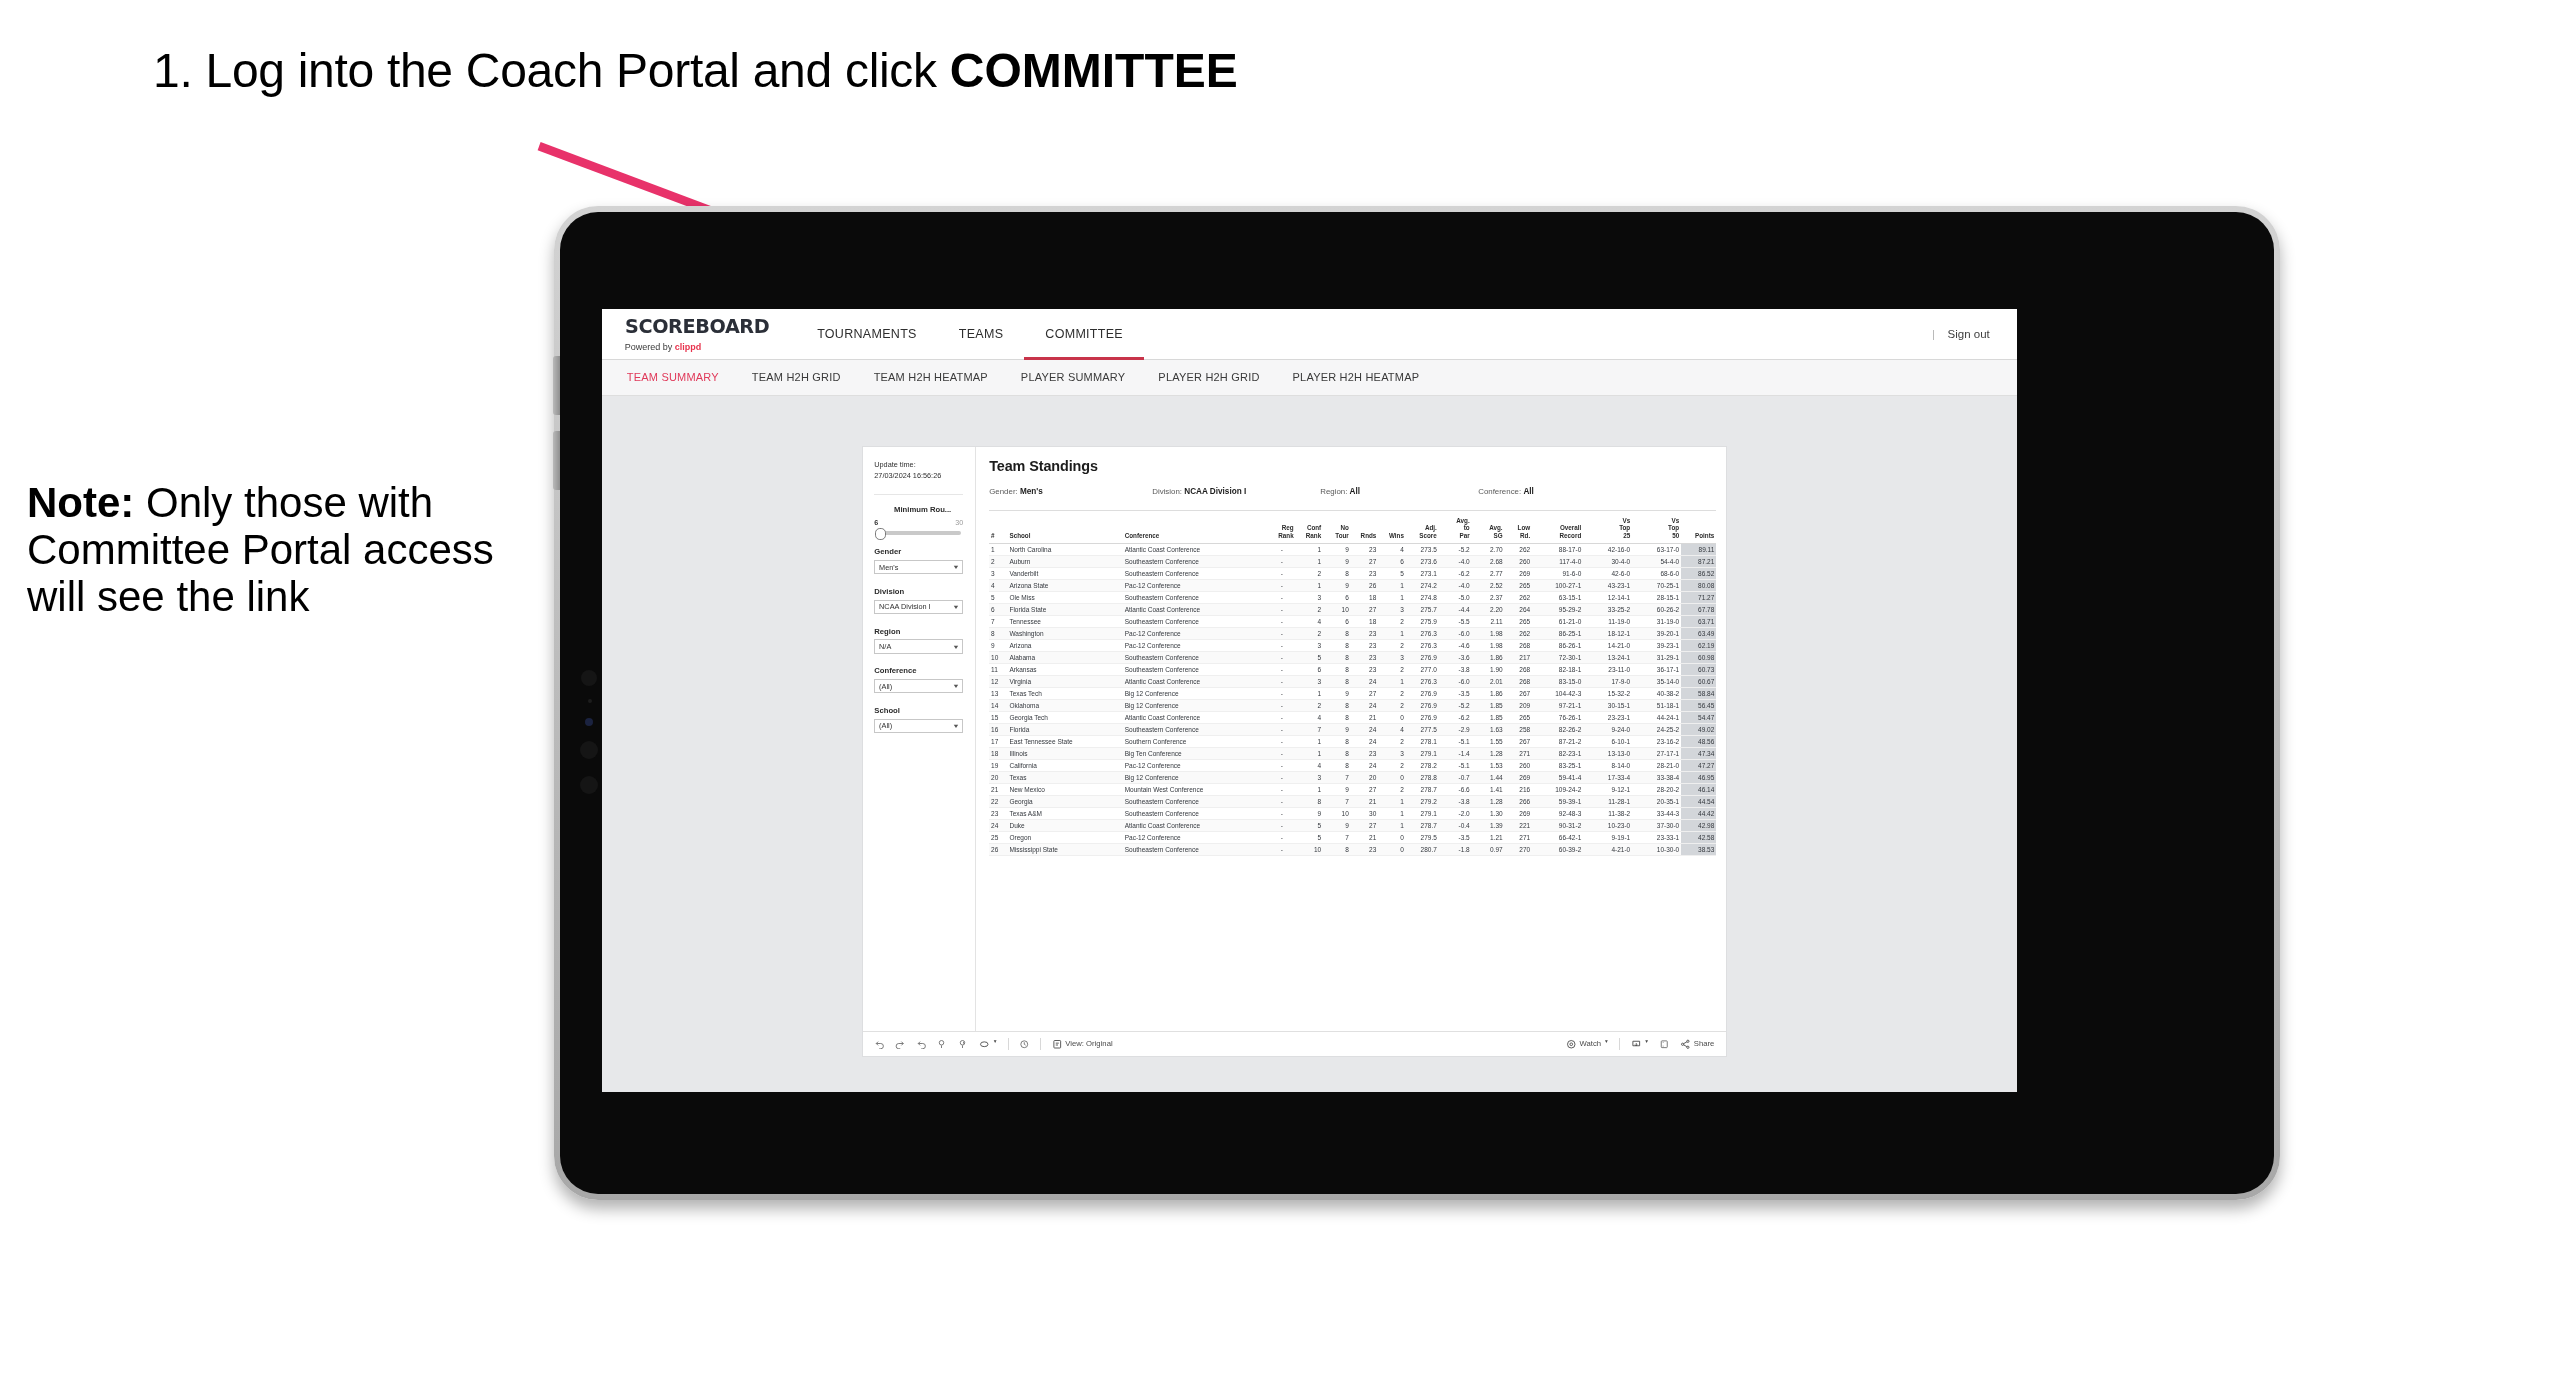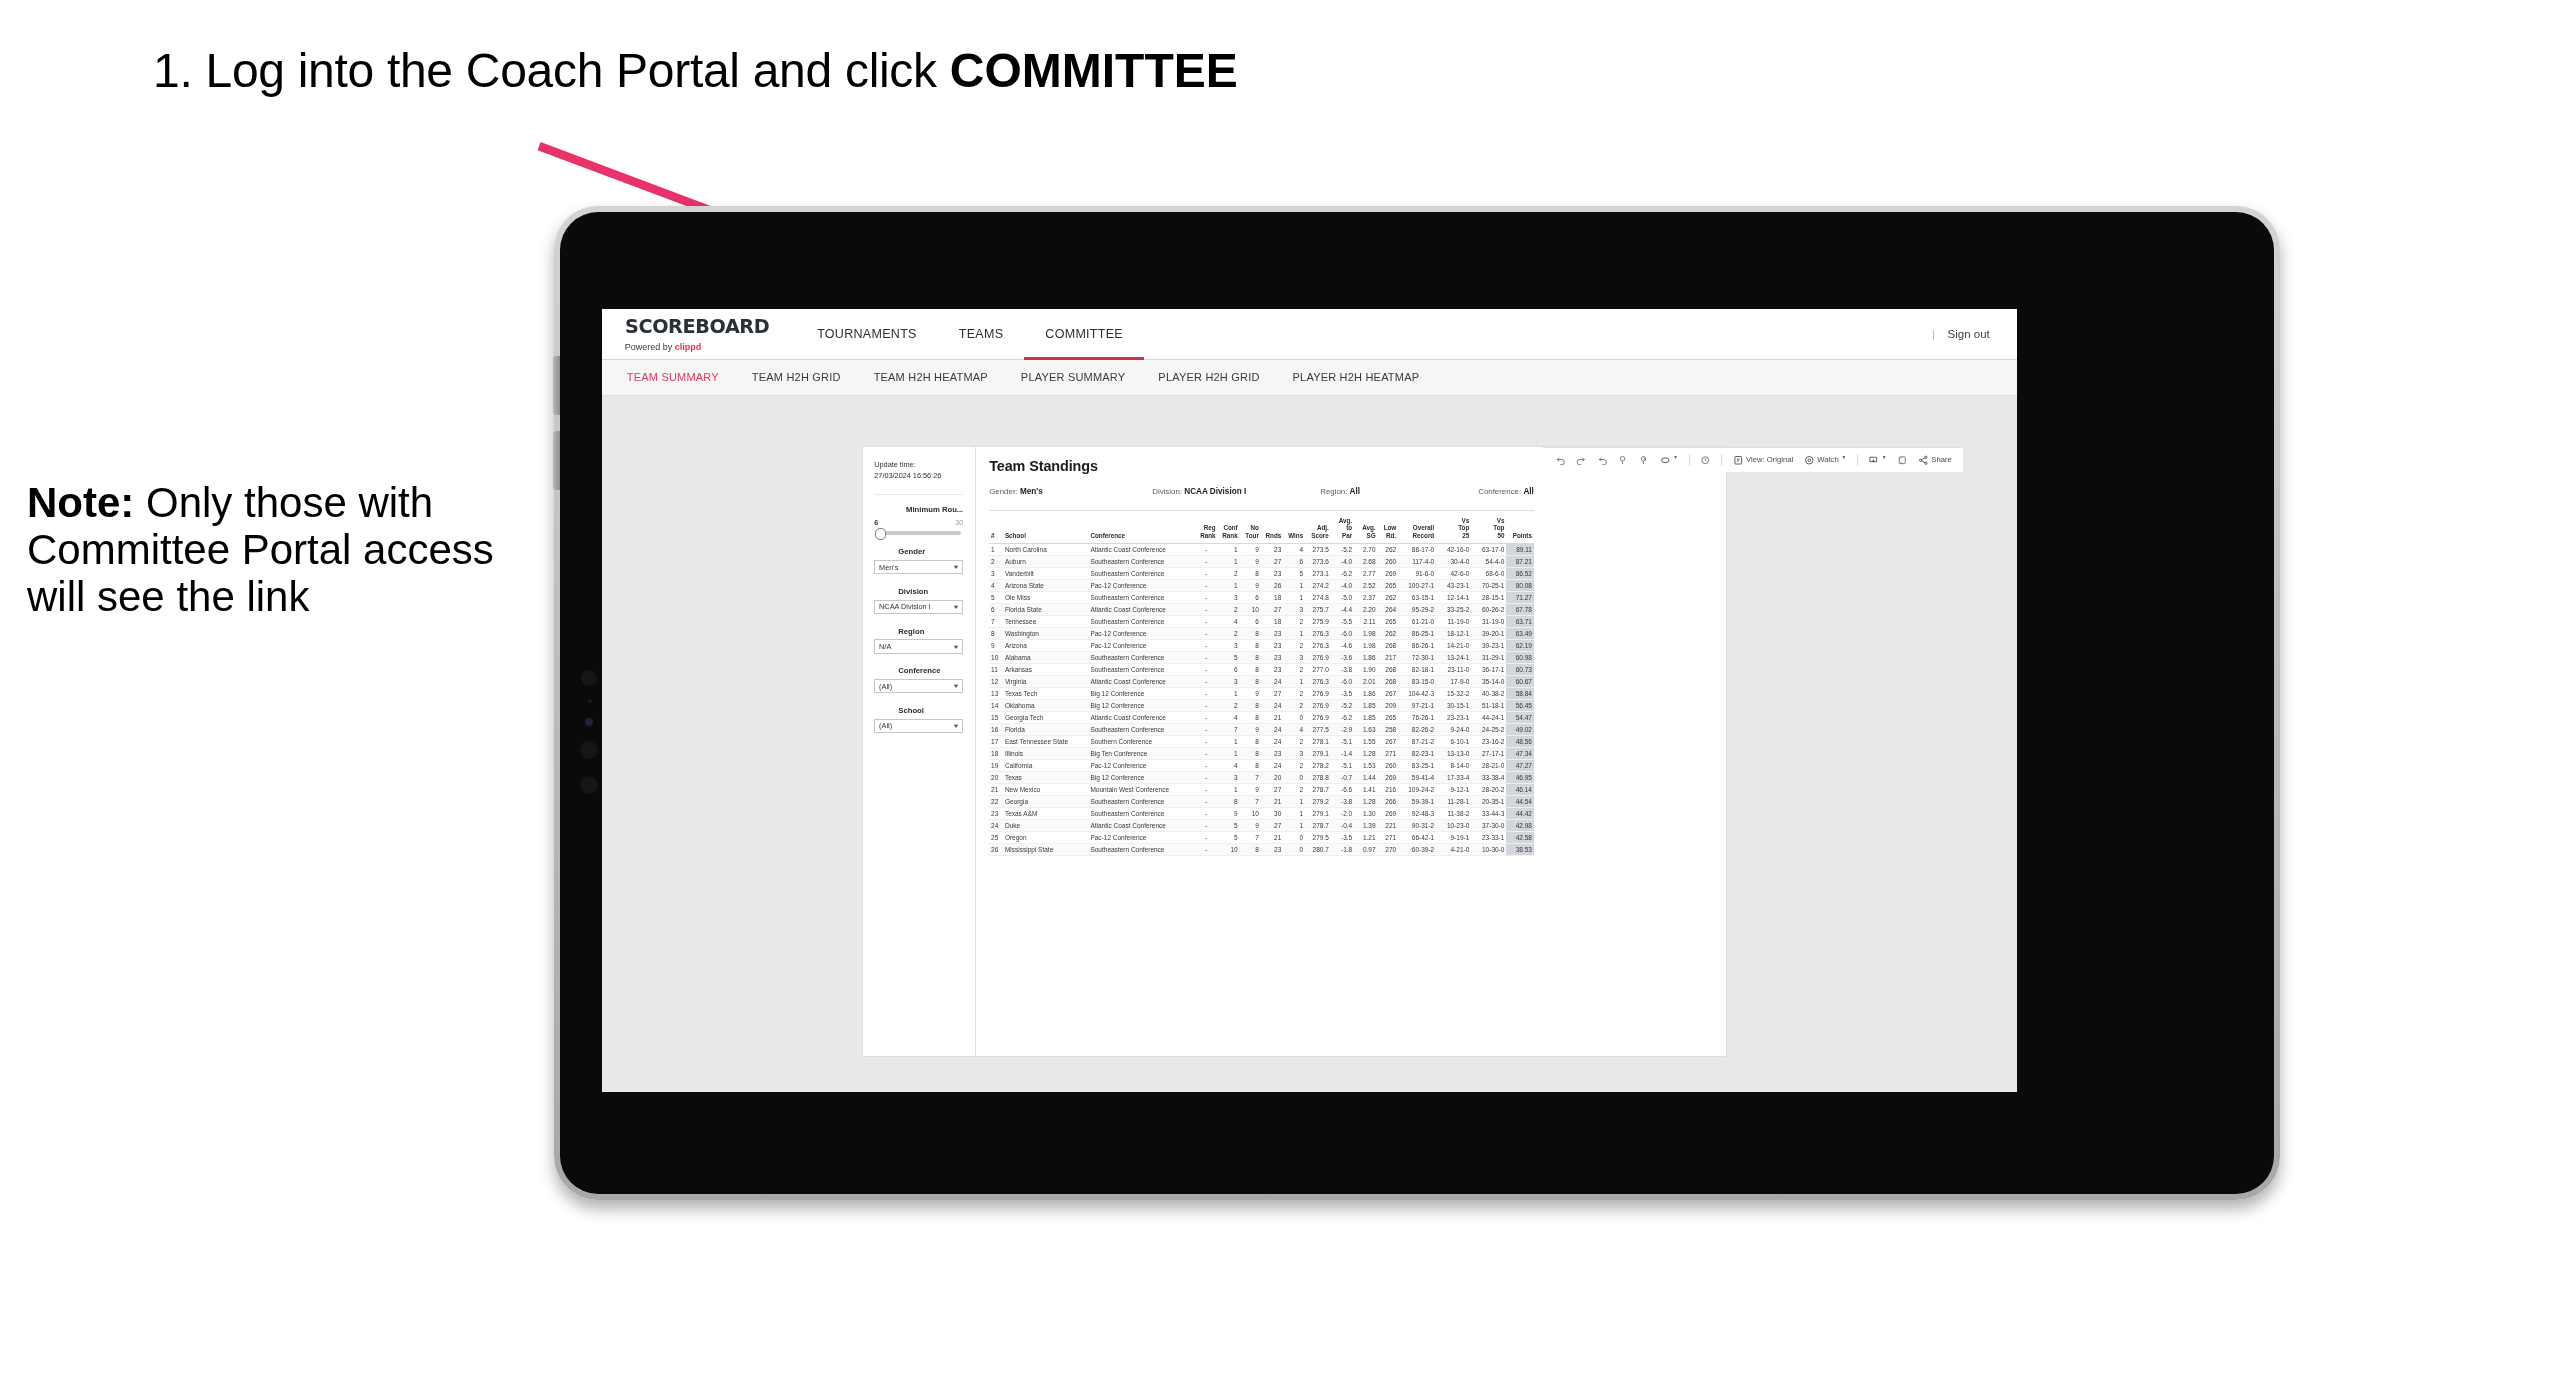--- a/index.html
+++ b/index.html
@@ -185,21 +185,21 @@
     background: #e7e8ea;
   }
   #viz {
     position: absolute;
     left: 261px;
     top: 51px;
     width: 863px;
     height: 609px;
     background: #ffffff;
     display: flex;
-    flex-direction: row;
+    flex-direction: column;
     box-shadow: 0 0 0 1px rgba(0,0,0,0.04);
   }
   #viz-inner { flex: 1; display: flex; min-height: 0; }
 
   
   #filter-panel {
     width: 113px;
     border-right: 1px solid #e3e3e3;
     padding: 13.4px 11.5px 0 11.5px;
     box-sizing: border-box;
@@ -207,21 +207,20 @@
     color: #333;
   }
   #update-time { line-height: 1.45; font-size: 7.3px; color: #2f2f2f; }
   #filter-rule { height: 1px; background: #e6e6e6; margin: 12.5px 0 10.5px 0; }
   .filter-group { margin-bottom: 12.5px; }
   .filter-title {
     font-weight: 700;
     font-size: 7.7px;
     color: #2b2b2b;
     margin-bottom: 3.8px;
-    margin-left: 24px;
   }
   .slider-title { text-align: center; padding-left: 7.7px; }
   .slider-bounds {
     display: flex;
     justify-content: space-between;
     font-size: 7.2px;
     margin-bottom: 2.9px;
   }
   .slider-bounds .lo { color: #333; font-weight: 600; }
   .slider-bounds .hi { color: #9a9a9a; }

